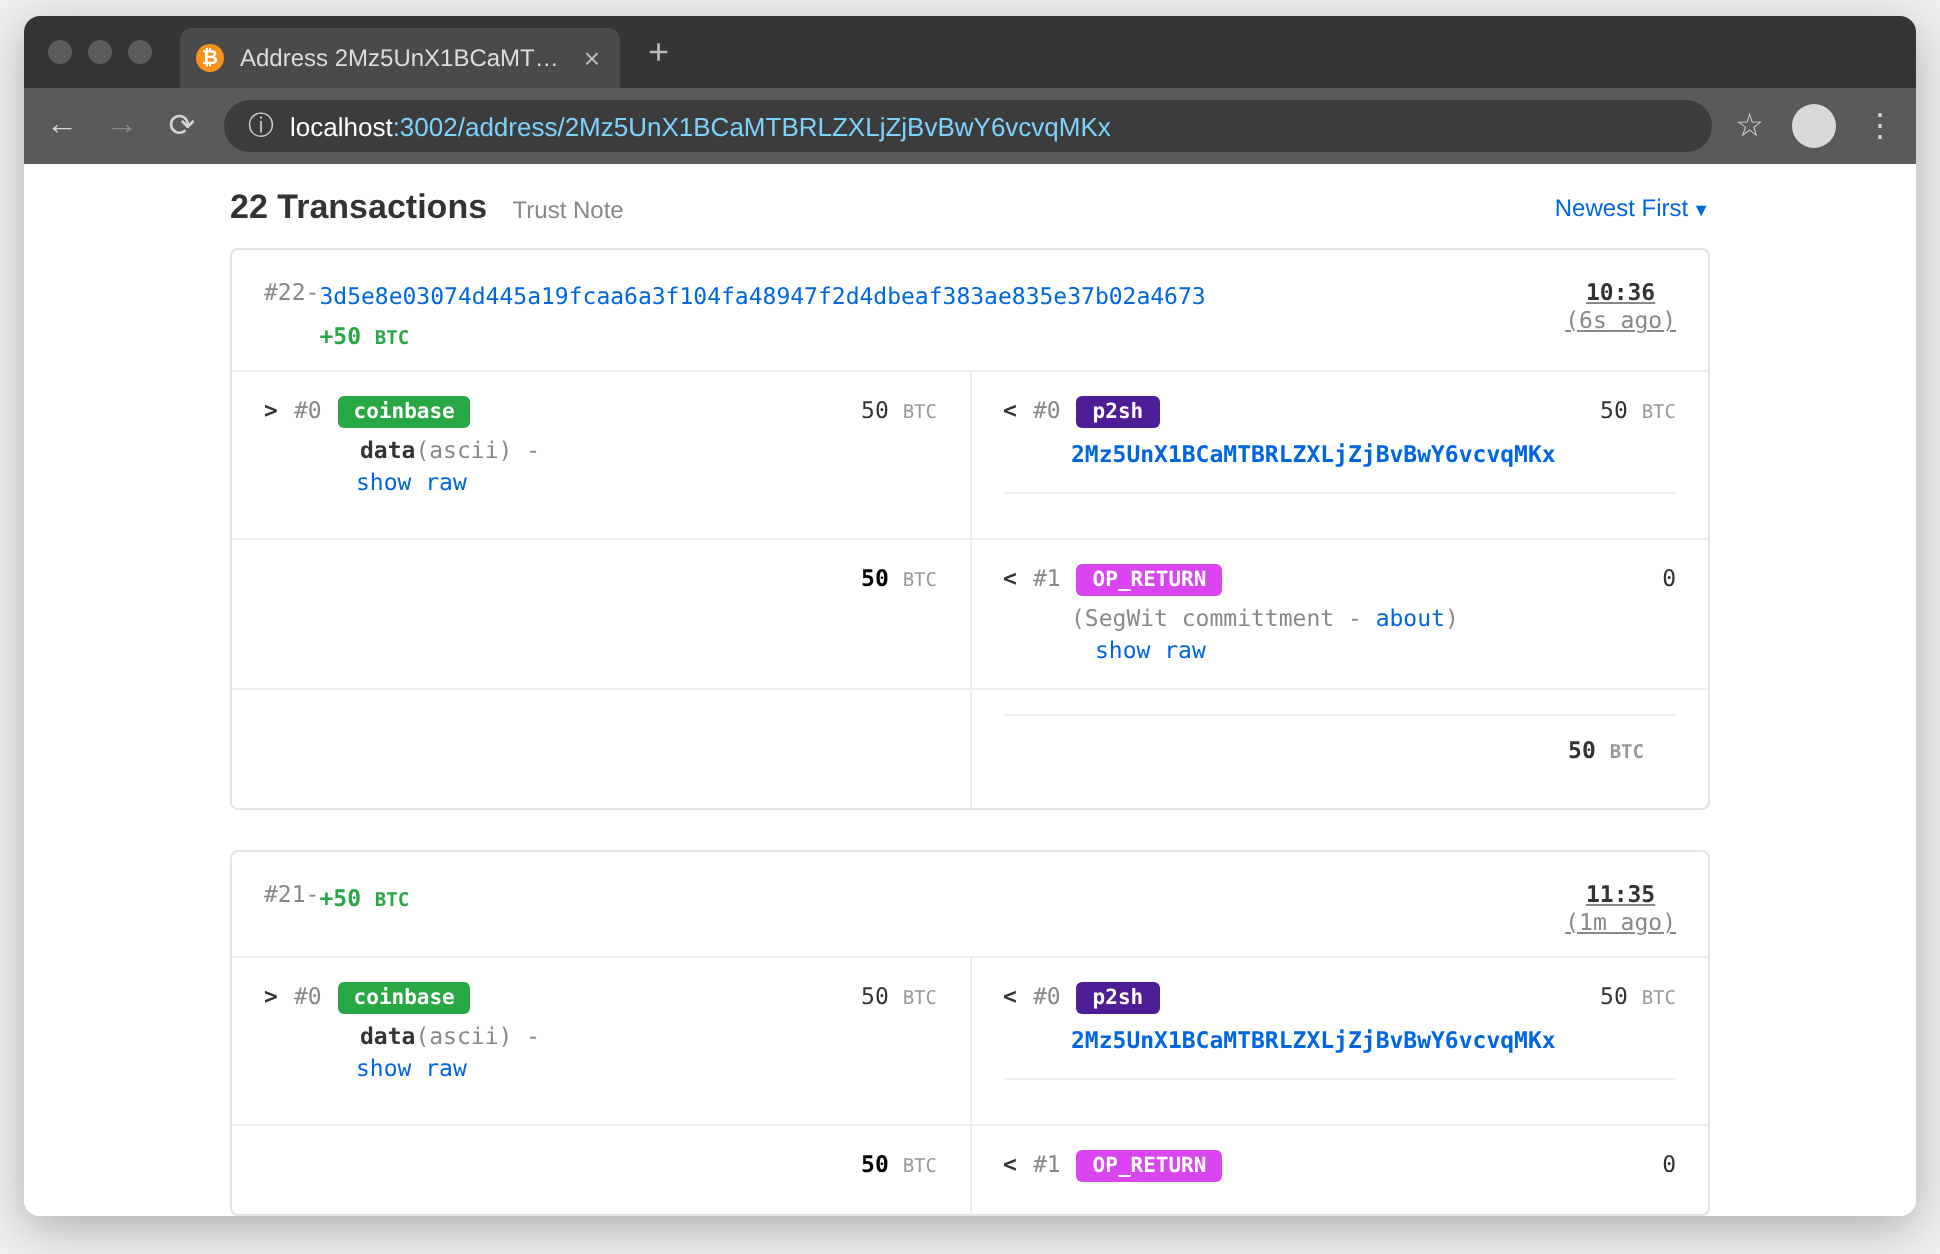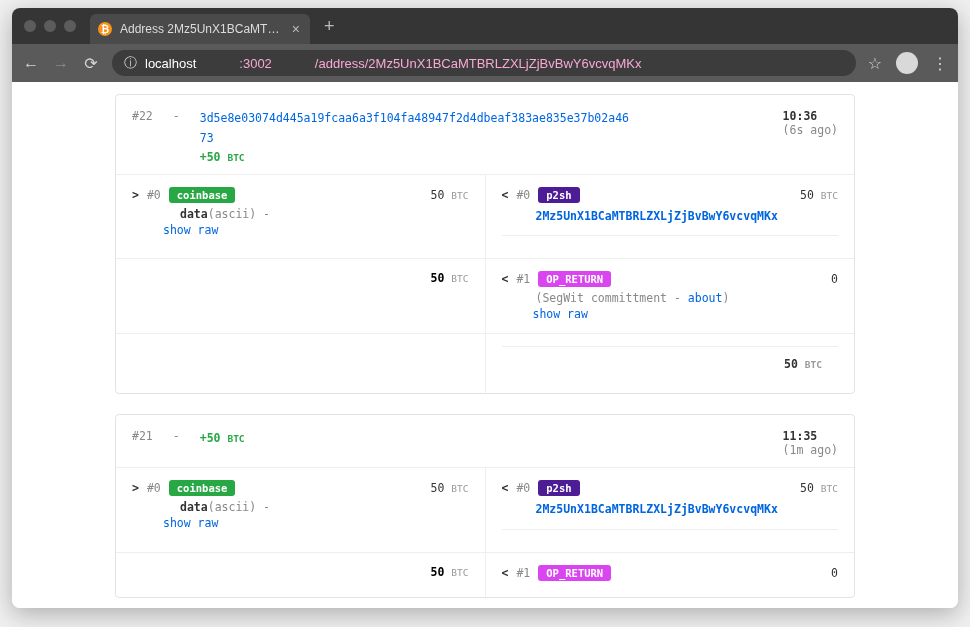--- a/index.html
+++ b/index.html
@@ -60,21 +60,21 @@
   .nav-icon.disabled { color:#8a8a8a; }
   .omnibox {
     flex:1; height:26px;
     background: #3c3c3c;
     border-radius: 14px;
     display:flex; align-items:center;
     padding: 0 12px; gap:8px;
     color:#ccc; font-size:13px;
   }
   .omnibox .host { color:#fff; }
-  .omnibox .path { color:#f9a8d4;padding-left:43px; }
+  .omnibox .path { color:#7dd3fc; }
   .right-icons { display:flex; align-items:center; gap:14px; color:#d4d4d4; }
   .avatar { width:22px; height:22px; border-radius:50%; background:#d9d9d9; }
   
   .content {
     flex:1; overflow:hidden; background:#fff;
     padding: 12px 22px 0 22px;
   }
   .inner { max-width: 740px; margin: 0 auto; font-family: Menlo, Consolas, monospace; }
   .header-row {
     display:flex; justify-content:space-between; align-items:center;
@@ -86,44 +86,44 @@
   .sort .caret { font-size:9px; margin-left:2px; }
   .card {
     border:1px solid #e3e3e3; border-radius:4px;
     margin-bottom:20px; background:#fff;
     font-size:11.5px;
   }
   .card-top {
     display:flex; justify-content:space-between;
     padding:14px 16px 10px 16px;
   }
-  .tx-left { display:flex; gap:20px; max-width:500px; }
+  .tx-left { display:flex; gap:0; max-width:500px; }
   .tx-num { color:#888; white-space:nowrap;}
   .dash { color:#888; }
   .tx-hash { color:#0066e0; word-break:break-all; line-height:1.7; }
   .tx-amount { color:#28a745; font-weight:600; margin-top:2px; }
-  .tx-time { text-align:left; color:#888; }
+  .tx-time { text-align:center; color:#888;text-decoration:underline; }
   .tx-time .t { color:#333; font-weight:600; }
   .io-section {
     display:flex; border-top:1px solid #eee;
   }
   .io-col { flex:1; padding:12px 16px; }
   .io-col.left { border-right:1px solid #eee; }
   .io-row-hdr { display:flex; align-items:baseline; gap:8px; margin-bottom:4px;}
   .arrow { color:#333; font-weight:bold; }
   .idx { color:#888; }
   .badge { display:inline-block; padding:2px 8px; border-radius:3px; color:#fff; font-size:10.5px; font-weight:600;}
   .badge.green { background:#28a745;}
   .badge.dark { background:#4c1d95;}
   .badge.blue { background:#d946ef;}
   .amt-right { margin-left:auto; color:#333; }
   .btc-label { color:#999; font-size:9.5px; }
   .addr-line { color:#0066e0; font-weight:600; word-break:break-all; margin-left:34px; margin-top:2px; line-height:1.6;}
   .meta-line { color:#888; margin-left:48px; margin-top:2px; }
-  .link-sub { color:#0066e0; margin-left:31px; margin-top:2px; cursor:pointer; display:inline-block; }
+  .link-sub { color:#0066e0; margin-left:46px; margin-top:2px; cursor:pointer; display:inline-block; }
   .paren { color:#888; margin-left:34px; margin-top:4px; }
   .paren .link { color:#0066e0; cursor:pointer;text-align:right;}
   .io-row-block { border-bottom:1px solid #eee; padding-bottom:10px; margin-bottom:10px;}
   .io-row-block.last { border-bottom:none; margin-bottom:0; padding-bottom:0;}
   .total-row { text-align:right; padding:10px 16px; border-top:1px solid #eee; font-weight:700; color:#333;}
 </style>
 </head>
 <body>
 
 <div class="window">
@@ -153,20 +153,30 @@
     </div>
     <div class="right-icons">
       <span>☆</span>
       <div class="avatar"></div>
       <span>⋮</span>
     </div>
   </div>
 
   <div class="content">
     <div class="inner">
+      <div class="header-row">
+        <h2>
+          <span>22</span>
+          <span>Transactions</span>
+          <span class="trust">Trust Note</span>
+        </h2>
+        <span class="sort">
+          <span>Newest First</span><span class="caret">▼</span>
+        </span>
+      </div>
 
       <div id="tx-list">
   <div class="card">
     <div class="card-top">
       <div class="tx-left">
         <span class="tx-num">#22</span>
         <span class="dash">-</span>
         <div>
           <div class="tx-hash">3d5e8e03074d445a19fcaa6a3f104fa48947f2d4dbeaf383ae835e37b02a4673</div>
           <div class="tx-amount">+50 <span class="btc-label" style="color:#28a745">BTC</span></div>

